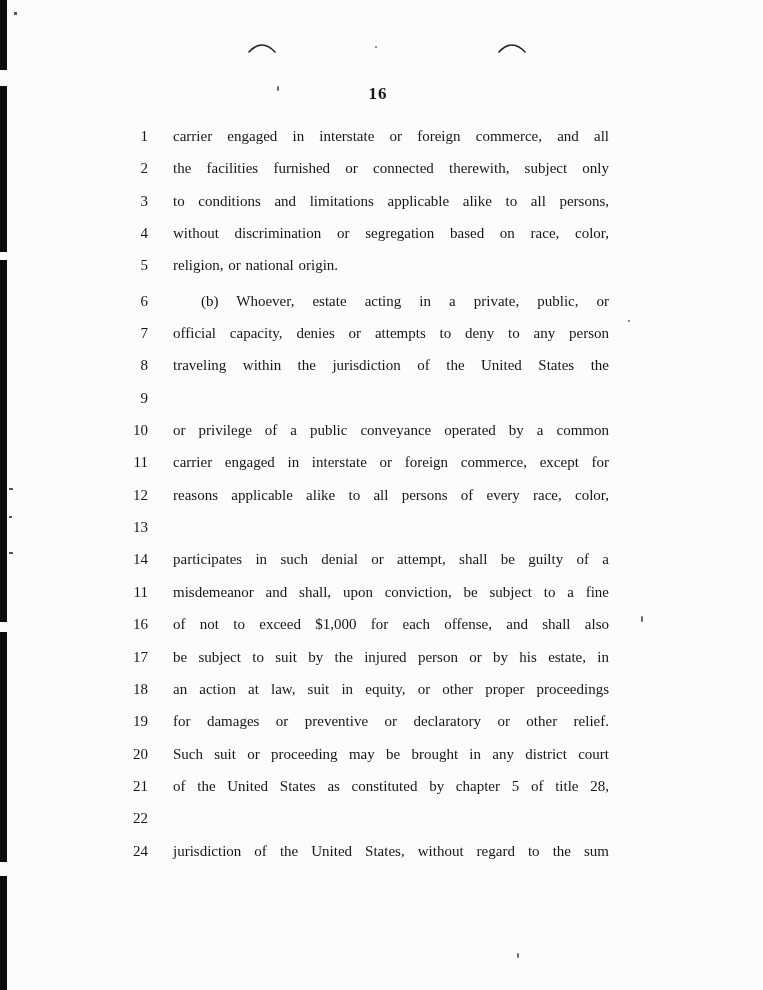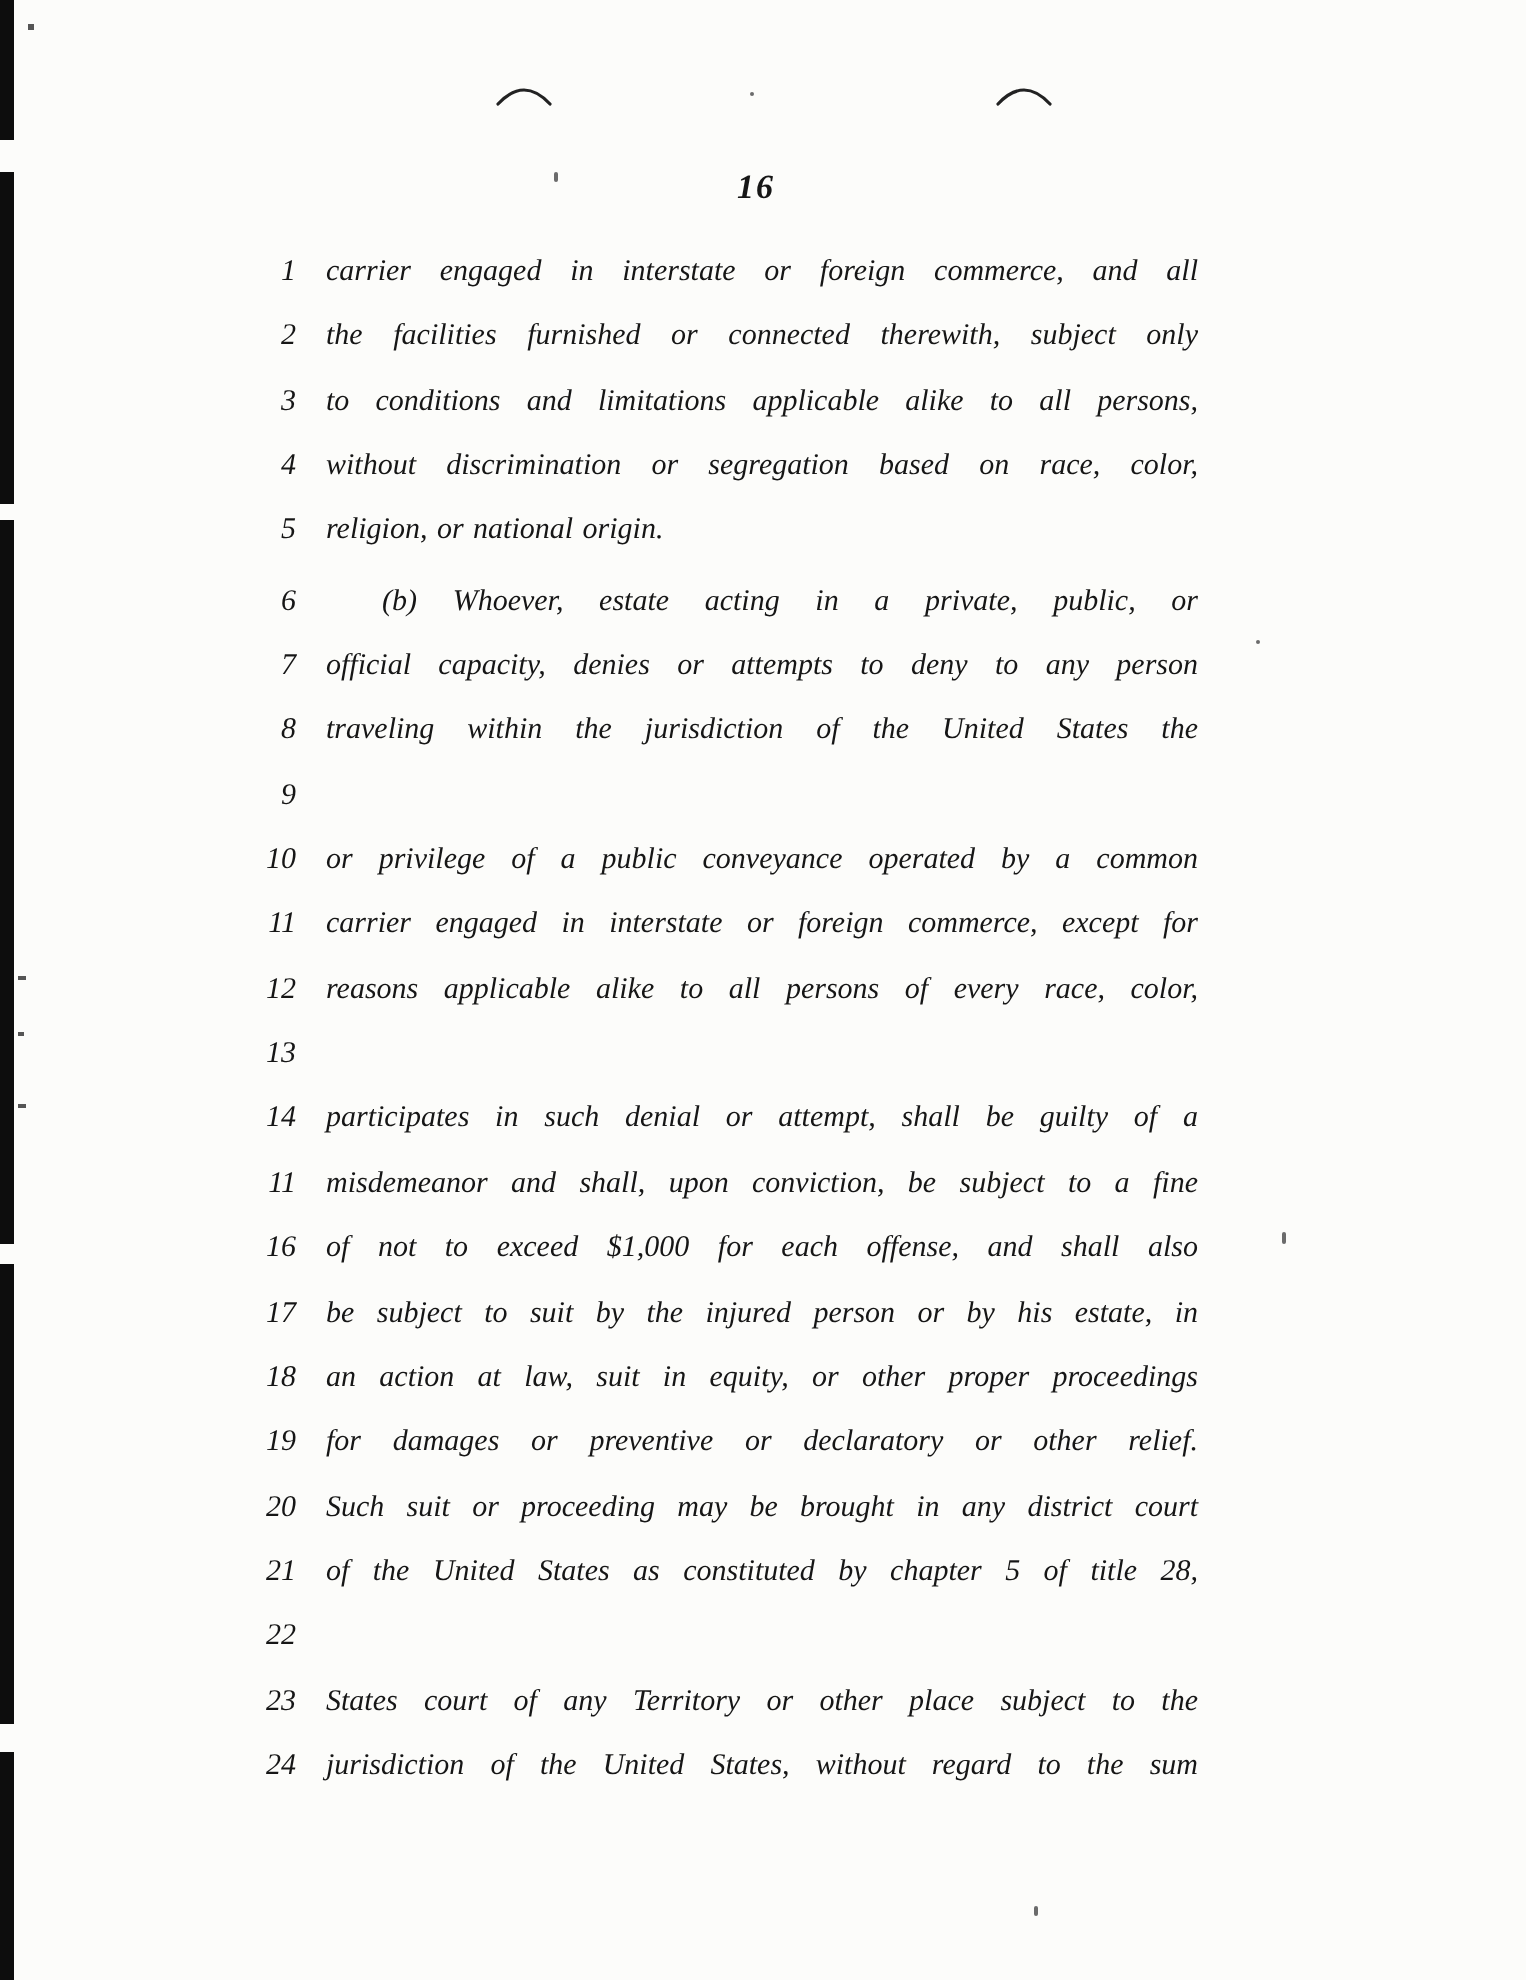--- a/index.html
+++ b/index.html
@@ -8,21 +8,20 @@
     background: #e9e9e7;
   }
   .scan-page {
     position: relative;
     width: 763px;
     height: 990px;
     background: #fcfcfa;
     overflow: hidden;
     font-family: "Liberation Serif", "DejaVu Serif", serif;
     color: #161616;
-    font-style: italic;
   }
   
   .left-bar {
     position: absolute;
     left: 0;
     top: 0;
     width: 7px;
     height: 990px;
     background: #0d0d0d;
   }
@@ -73,20 +72,21 @@
     font-size: 15px;
     flex: 0 0 auto;
   }
   .line-text {
     width: 436px;
     flex: 0 0 auto;
     font-size: 15px;
     text-align: justify;
     text-align-last: justify;
     word-spacing: 1px;
+    margin-left: 10px;
   }
   .line-row.indent .line-text {
     text-indent: 28px;
   }
   .line-row.no-justify .line-text {
     text-align-last: left;
   }
   .speck {
     position: absolute;
     background: #6b6b6b;
@@ -225,24 +225,20 @@
 
     <div class="line-row">
       <span class="line-num">21</span>
       <span class="line-text">of the United States as constituted by chapter 5 of title 28,</span>
     </div>
 
     <div class="line-row">
       <span class="line-num">22</span>
     </div>
 
-    <div class="line-row">
-      <span class="line-num">23</span>
-      <span class="line-text">States court of any Territory or other place subject to the</span>
-    </div>
 
     <div class="line-row">
       <span class="line-num">24</span>
       <span class="line-text">jurisdiction of the United States, without regard to the sum</span>
     </div>
   </div>
 
 </div>
 
 </body></html>

